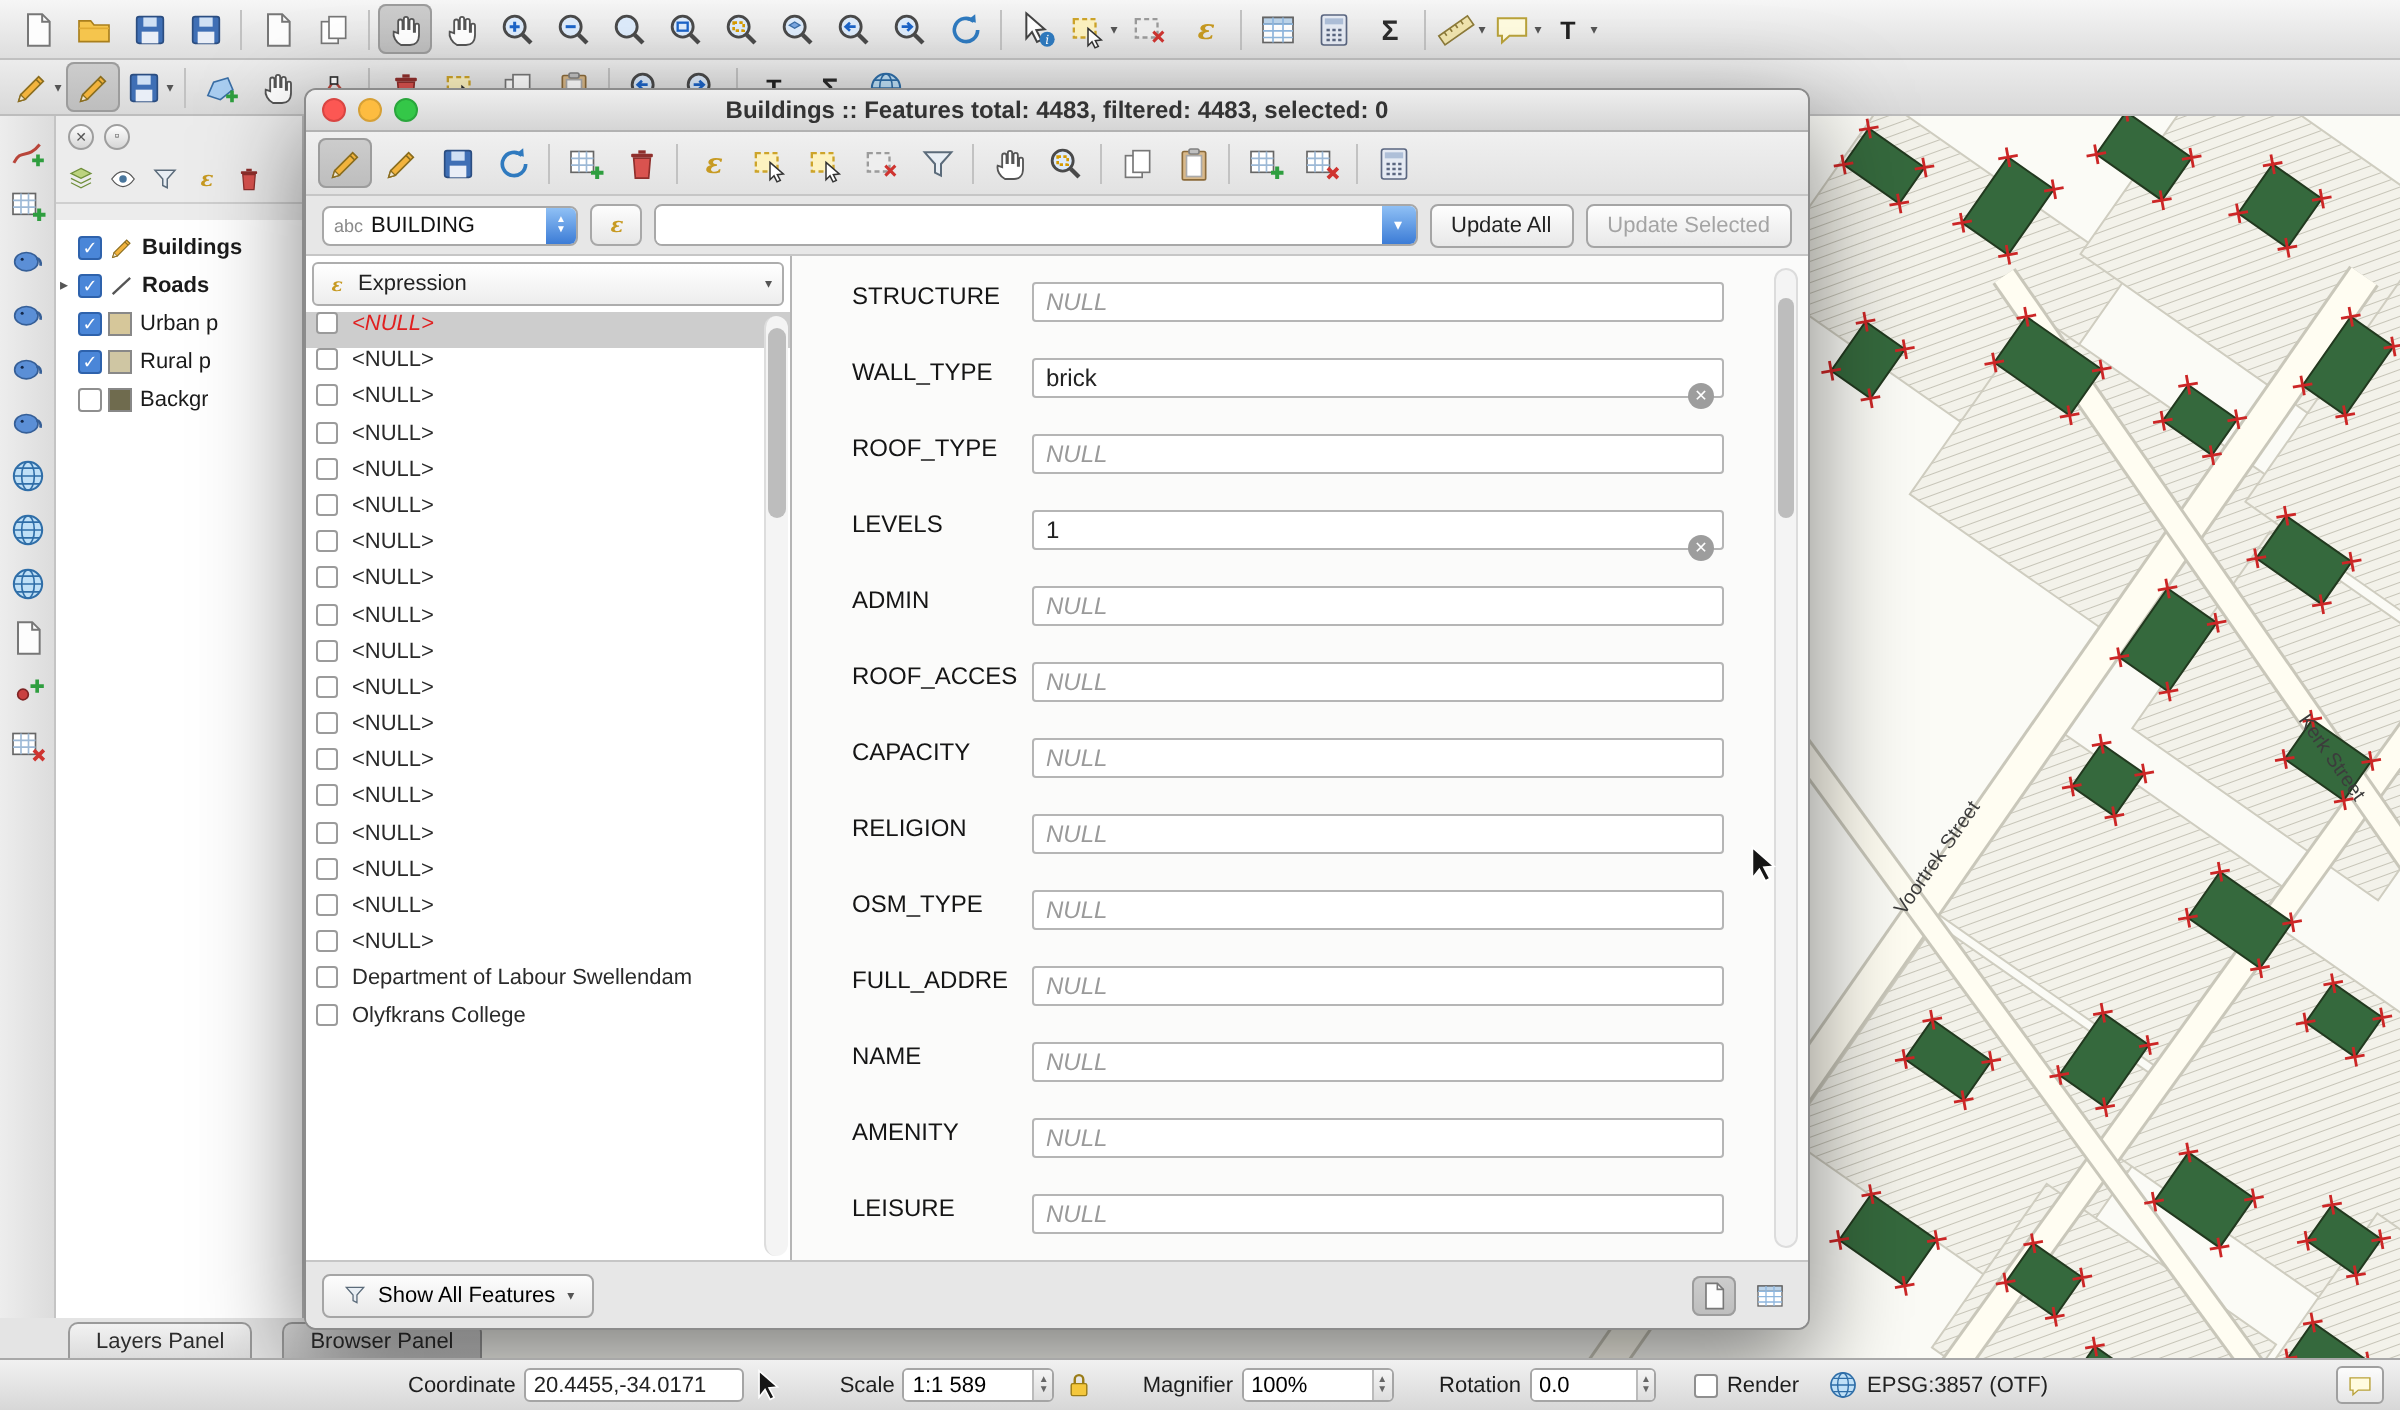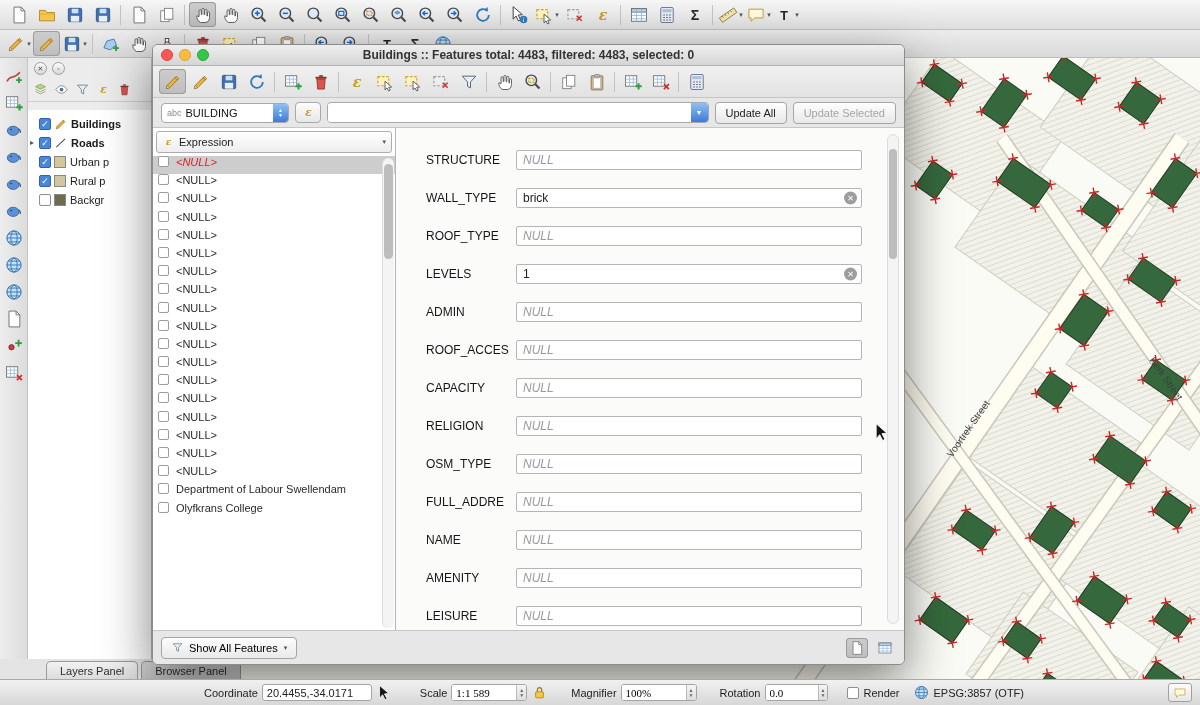--- a/index.html
+++ b/index.html
@@ -42,32 +42,32 @@
   .lcb{width:12px;height:12px;border:1px solid #8f8f8f;border-radius:2px;background:#fff;flex:none;margin-right:3px;
        font-size:9px;line-height:11px;text-align:center;color:#fff}
   .lcb.c{background:#4a86d8;border-color:#2e62ac}
   .lic{width:14px;height:14px;flex:none;margin-right:3px}
   .lsw{width:12px;height:12px;flex:none;margin-right:4px;border:1px solid #888}
   .lname{font-size:11px;color:#1b1b1b;overflow:hidden}
   .lname.b{font-weight:bold}
   .lname.u{}
 
   
-  #panel-tabs{position:absolute;left:46px;bottom:26px;display:flex;gap:3px;z-index:44}
+  #panel-tabs{position:absolute;left:34px;bottom:26px;display:flex;gap:15px;z-index:44}
   .ptab{padding:3px 13px 2px;font-size:11px;color:#2d2d2d;background:linear-gradient(#dedede,#c6c6c6);
         border:1px solid #9a9a9a;border-bottom:none;border-radius:5px 5px 0 0}
   .ptab.active{background:linear-gradient(#f2f2f2,#dcdcdc)}
   #statusbar{position:absolute;left:0;right:0;bottom:0;height:26px;display:flex;align-items:center;gap:5px;padding:0 8px;
         background:linear-gradient(#f1f1f1,#d7d7d7);border-top:1px solid #a8a8a8;z-index:60;font-size:11px}
   .sb-group{display:flex;align-items:center;gap:4px;flex:none}
   .sb-label{color:#1e1e1e}
   .sb-input{height:17px;border:1px solid #a5a5a5;border-radius:3px;background:#fff;font-size:11px;padding:0 4px;
         font-family:"Liberation Sans",sans-serif;color:#222}
   .sb-combo{display:flex;align-items:center;border:1px solid #a5a5a5;border-radius:3px;background:#fff;height:17px;overflow:hidden}
-  .sb-combo input{border:none;outline:none;height:19px;font-size:11px;padding:0 4px;width:64px;font-family:Liberation Serif, serif}
+  .sb-combo input{border:none;outline:none;height:19px;font-size:11px;padding:0 4px;width:64px;font-family:Liberation Sans, sans-serif}
   .spin{display:flex;flex-direction:column;font-size:5px;color:#666;line-height:5px;padding:0 2px;background:linear-gradient(#f5f5f5,#ddd);border-left:1px solid #bbb;height:100%;justify-content:center}
   .sbi{width:17px;height:17px;flex:none}
   .cb-sq{width:12px;height:12px;border:1px solid #8f8f8f;border-radius:2px;background:#fff;flex:none}
   .crs-btn{display:flex;align-items:center;gap:4px;flex:none}
   .bubble-btn{width:24px;height:19px;border:1px solid #a0a0a0;border-radius:3px;background:linear-gradient(#fcfcfc,#e6e6e6);
         display:flex;align-items:center;justify-content:center;margin-left:auto}
   .bubble-btn svg{width:14px;height:14px}
 
   
   #dialog{position:absolute;left:152px;top:44px;width:753px;height:621px;background:#ececec;border:1px solid #8c8c8c;
@@ -108,21 +108,21 @@
   .frow{display:flex;height:18.2px;padding-left:5px}
   .frow.sel{background:#cdcdcd}
   .fcb{width:11px;height:11px;border:1px solid #9b9b9b;border-radius:2px;background:#fff;flex:none;margin-right:7px}
   .flab{font-size:11px;color:#2a2a2a;white-space:nowrap;overflow:hidden}
   .flab.red{color:#e02020;font-style:italic}
   .vsb{position:absolute;width:12px;background:#f4f4f4;border-left:1px solid #ddd;border-radius:6px}
   .vsb .thumb{position:absolute;left:1px;right:1px;background:#bdbdbd;border-radius:6px}
   .list-sb{right:1px;top:30px;bottom:2px}
   .form-sb{right:5px;top:6px;bottom:6px;border:1px solid #dcdcdc}
   .d-form{flex:1;background:#fbfbfa;position:relative;padding:13px 30px 0 30px;overflow:hidden}
-  .fld{height:38px;display:flex;align-items:center}
+  .fld{height:38px;display:flex;}
   .flbl{width:90px;font-size:12px;color:#151515;white-space:nowrap;overflow:hidden;flex:none}
   .inpw{position:relative;width:346px;flex:none}
   .fin{width:100%;height:20px;border:1px solid #b5b5b5;border-radius:2px;background:#fff;font-size:12px;
         padding:0 20px 0 6px;font-family:inherit;color:#222}
   .fin::placeholder{font-style:italic;color:#9a9a9a}
   .clr{position:absolute;right:5px;top:50%;transform:translateY(-50%);width:13px;height:13px;border-radius:50%;
         background:#9d9d9d;color:#fff;font-size:8px;display:flex;align-items:center;justify-content:center}
   .d-footer{height:34px;flex:none;display:flex;align-items:center;gap:6px;padding:0 8px;background:#e7e7e7;border-top:1px solid #c6c6c6}
   .saf{display:flex;align-items:center;gap:5px;height:22px;padding:0 9px;font-size:11px;border:1px solid #a5a5a5;
         border-radius:4px;background:linear-gradient(#fdfdfd,#e9e9e9);font-family:inherit}

